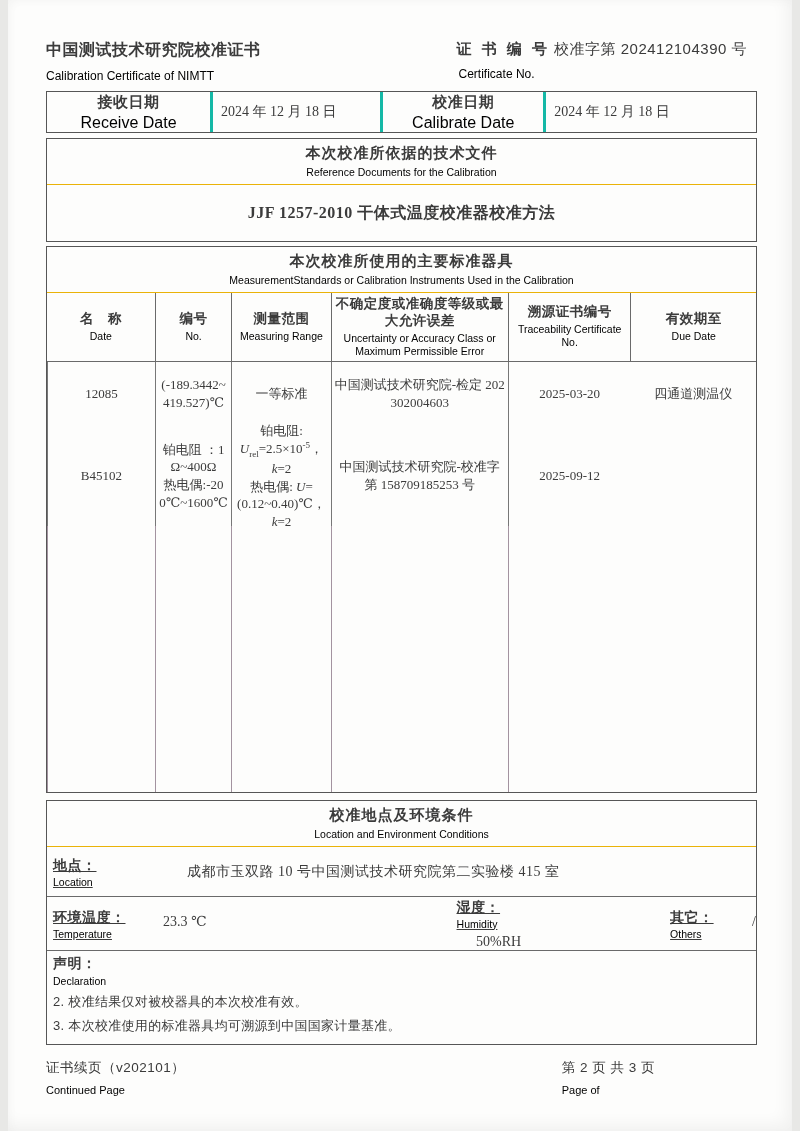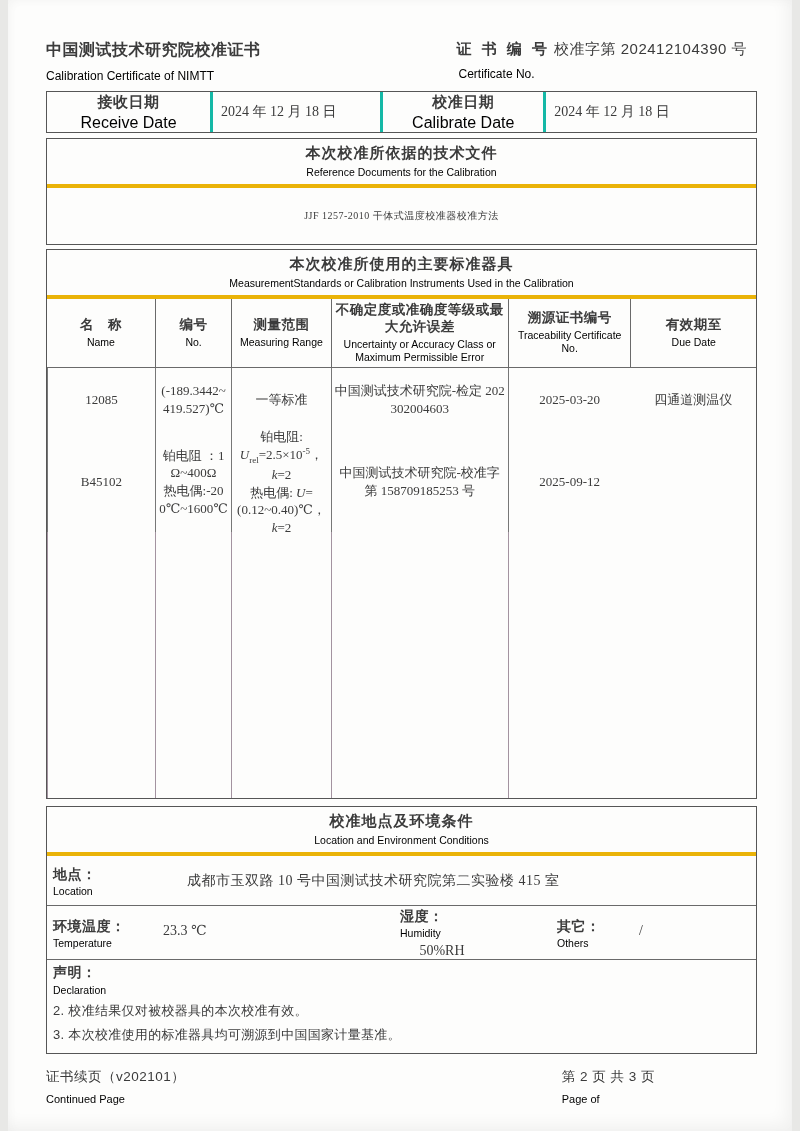--- a/index.html
+++ b/index.html
@@ -17,37 +17,37 @@
   .doc-header { display:flex; justify-content:space-between; margin-bottom:8px; }
   .dh-left .zh { font-size:16px; font-weight:bold; }
   .dh-left .en { font-size:12px; margin-top:8px; }
   .dh-right { padding-right:10px; }
   .dh-right .certline { font-size:15px; }
   .dh-right .certlabel { font-weight:bold; letter-spacing:3px; margin-right:4px; }
   .dh-right .en { font-size:12px; margin-top:8px; margin-left:2px; }
 
   
   .bx { border:1.4px solid #565656; }
-  .section-title { text-align:center; padding:5px 0 6px; border-bottom:4px solid #eab308; }
+  .section-title { text-align:center; padding:5px 0 6px; border-bottom:1px solid #eab308; }
   .section-title .zh { font-size:15px; font-weight:bold; letter-spacing:1px; }
   .section-title .en { font-size:10.5px; margin-top:3px; }
 
   
   .date-table { display:grid; grid-template-columns:23% 24% 23% 30%; height:42px; }
   .date-table > div { display:flex; flex-direction:column; justify-content:center; }
   .date-table > div + div { border-left:3px solid #14b8a6; }
   .dt-label { align-items:center; text-align:center; }
   .dt-label .zh { font-size:15px; font-weight:bold; }
   .dt-label .en { font-size:16px; margin-top:2px; }
   .dt-value { padding-left:8px; font-size:14px; font-family:"Liberation Serif","DejaVu Serif",serif; }
 
   
   .ref-box { margin-top:5px; }
   .ref-content { height:56px; display:flex; align-items:center; justify-content:center;
-    font-size:10px; font-family:"Liberation Serif","DejaVu Serif",serif; letter-spacing:0.5px; }
+    font-size:16px; font-family:"Liberation Serif","DejaVu Serif",serif; letter-spacing:0.5px;font-weight:bold; }
 
   
   .std-box { margin-top:4px; }
   .std-head { display:grid; grid-template-columns:15.2% 10.8% 14% 25% 17.3% 17.7%; border-bottom:1px solid #6a6a6a; }
   .std-head > div { min-height:66px; display:flex; flex-direction:column; align-items:center;
     justify-content:center; text-align:center; padding:3px 2px; }
   .std-head > div + div { border-left:1px solid #6a6a6a; }
   .std-head .zh { font-size:13.5px; font-weight:bold; line-height:1.25; }
   .std-head .en { font-size:10.5px; line-height:1.25; margin-top:2px; }
   .std-body { display:grid; grid-template-columns:15.2% 10.8% 14% 25% 17.3% 17.7%;
@@ -57,28 +57,28 @@
     font-family:"Liberation Serif","DejaVu Serif",serif; }
   .std-body > div.cl { border-left:1px solid #777; }
   .std-body > div.empty.cl { border-left:1px solid #a393a0; }
   .cell-break { word-break:break-all; }
   .frm i { font-family:"Liberation Serif","DejaVu Serif",serif; font-style:italic; }
   .frm sub { font-size:9px; } .frm sup { font-size:9px; }
 
   
   .loc-box { margin-top:7px; }
   .loc-row { display:flex; border-bottom:1px solid #6a6a6a; }
-  .lab { padding:5px 0 4px 6px; }
+  .lab { padding:5px 0 4px 6px;text-decoration:underline; }
   .lab .zh { font-size:14px; font-weight:bold; }
   .lab .en { font-size:10.5px; margin-top:1px; }
   .loc-place { height:50px; align-items:center; }
   .loc-place .lab { width:110px; }
   .place-value { font-size:14px; font-family:"Liberation Serif","DejaVu Serif",serif;
     display:flex; align-items:center; padding-left:30px; letter-spacing:0.5px; }
-  .env-row { height:54px; align-items:center; }
+  .env-row { height:54px; align-items:center;justify-content:space-between; }
   .env-group { display:flex; align-items:center; }
   .env-value { font-size:14px; font-family:"Liberation Serif","DejaVu Serif",serif; padding:0 0 4px 24px; }
   .g-temp .lab { width:92px; } .g-temp { width:262px; }
   .g-hum  .lab { width:72px; } .g-hum { width:242px;flex-direction:column; }
   .g-oth  .lab { width:64px; }
 
   
   .decl { padding:4px 8px 6px 6px; }
   .decl .zh { font-size:14px; font-weight:bold; }
   .decl .en { font-size:10.5px; margin:2px 0 3px; }
@@ -134,21 +134,21 @@
   </div>
 
   <div class="std-box bx">
     <div class="section-title">
       <div class="zh">本次校准所使用的主要标准器具</div>
       <div class="en">MeasurementStandards or Calibration Instruments Used in the Calibration</div>
     </div>
     <div class="std-head">
       <div>
         <div class="zh">名　称</div>
-        <div class="en">Name</div>
+        <div class="en">Date</div>
       </div>
       <div>
         <div class="zh">编号</div>
         <div class="en">No.</div>
       </div>
       <div>
         <div class="zh">测量范围</div>
         <div class="en">Measuring Range</div>
       </div>
       <div>

